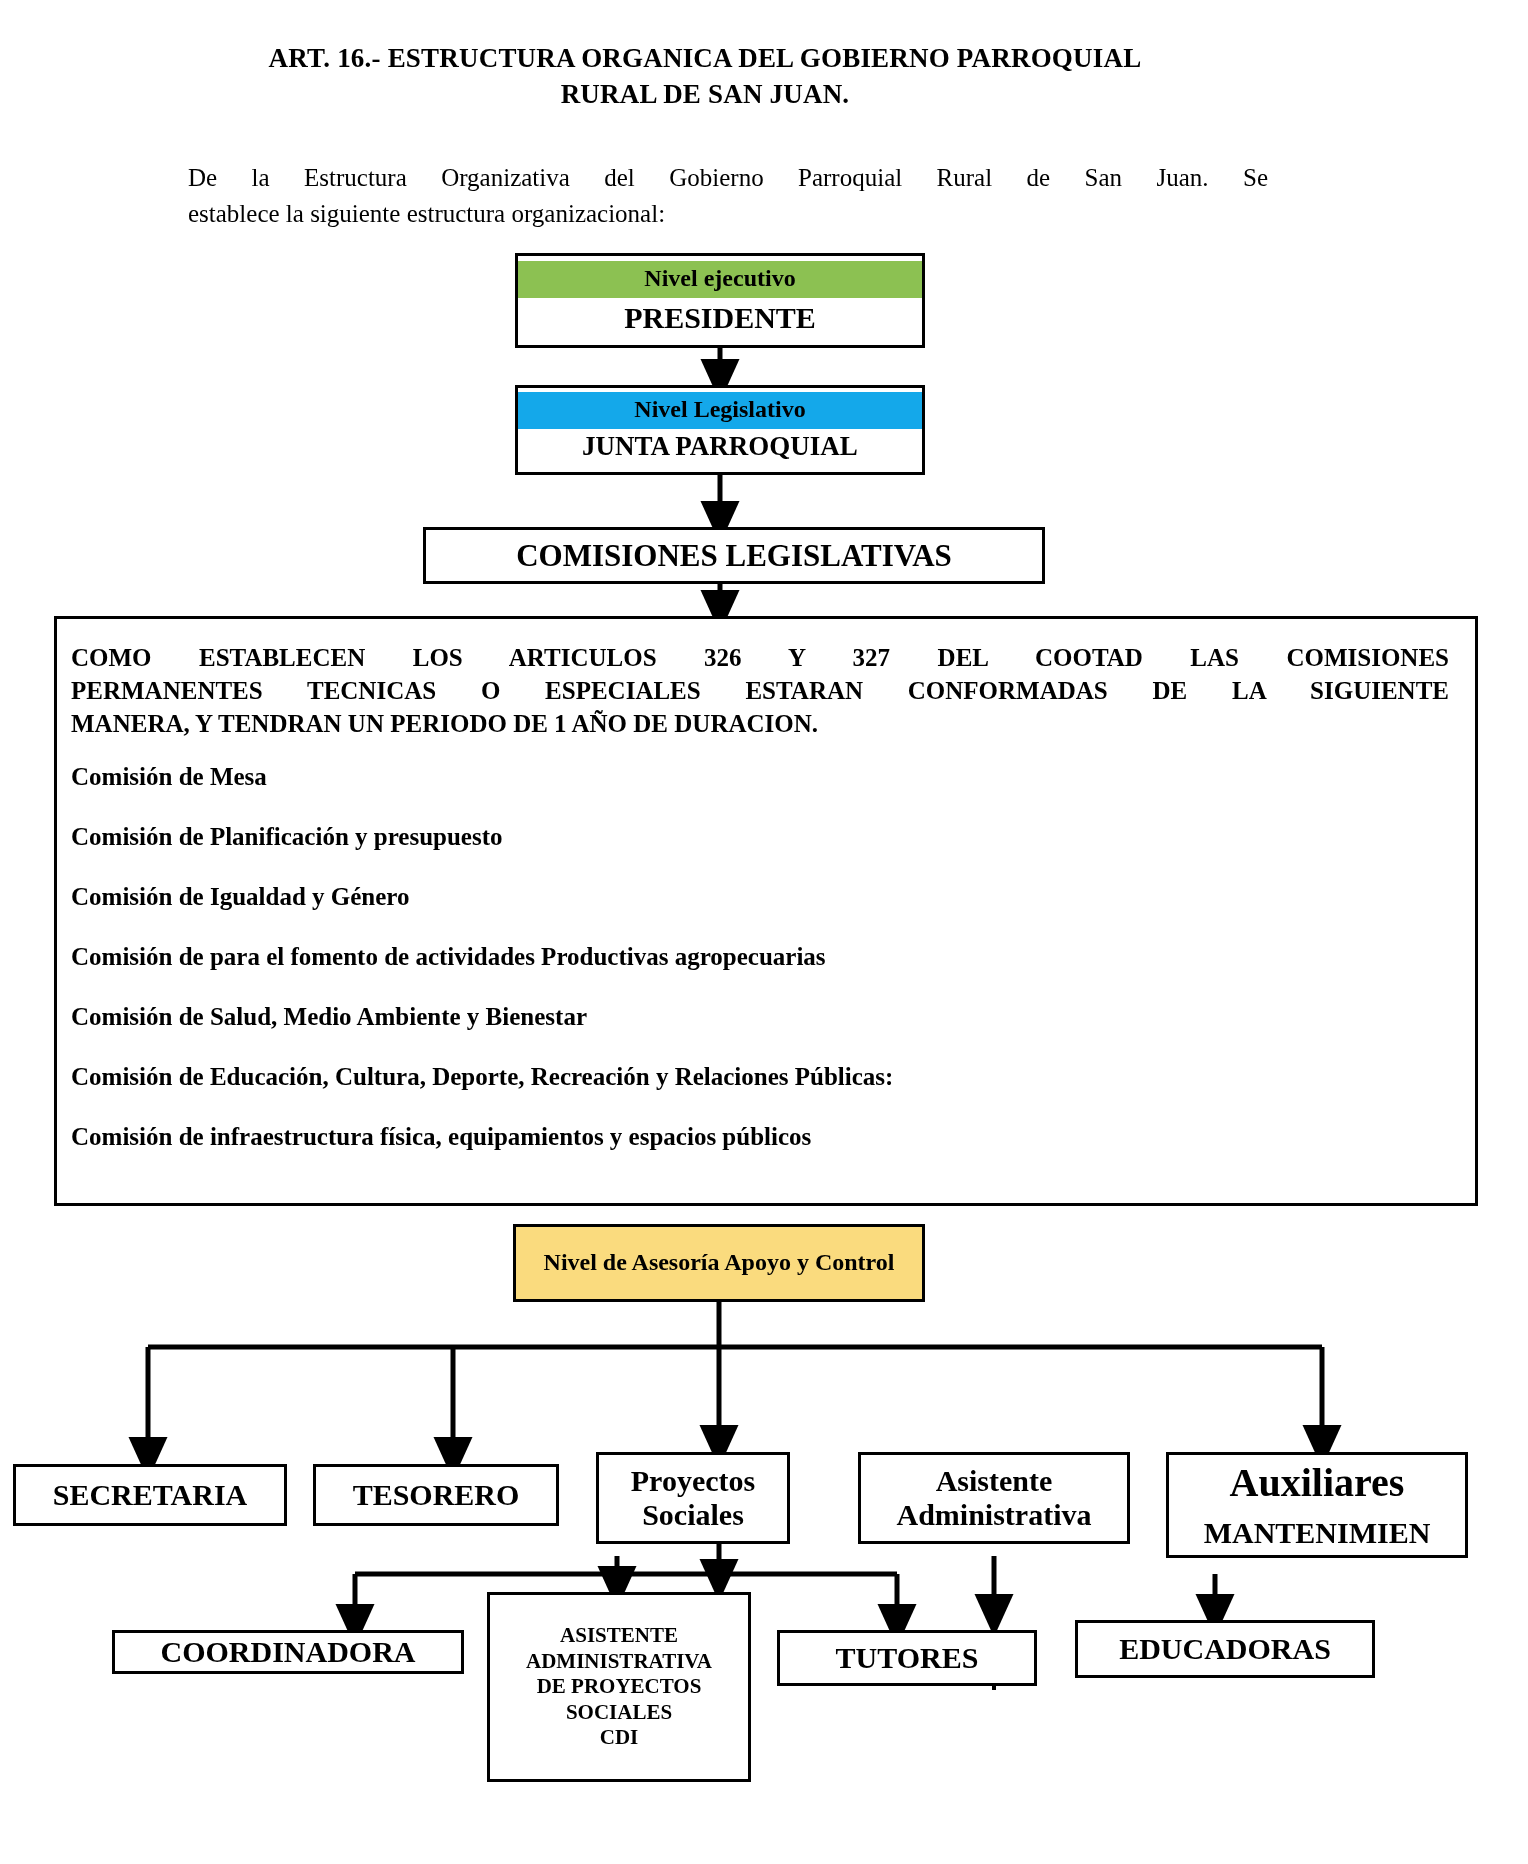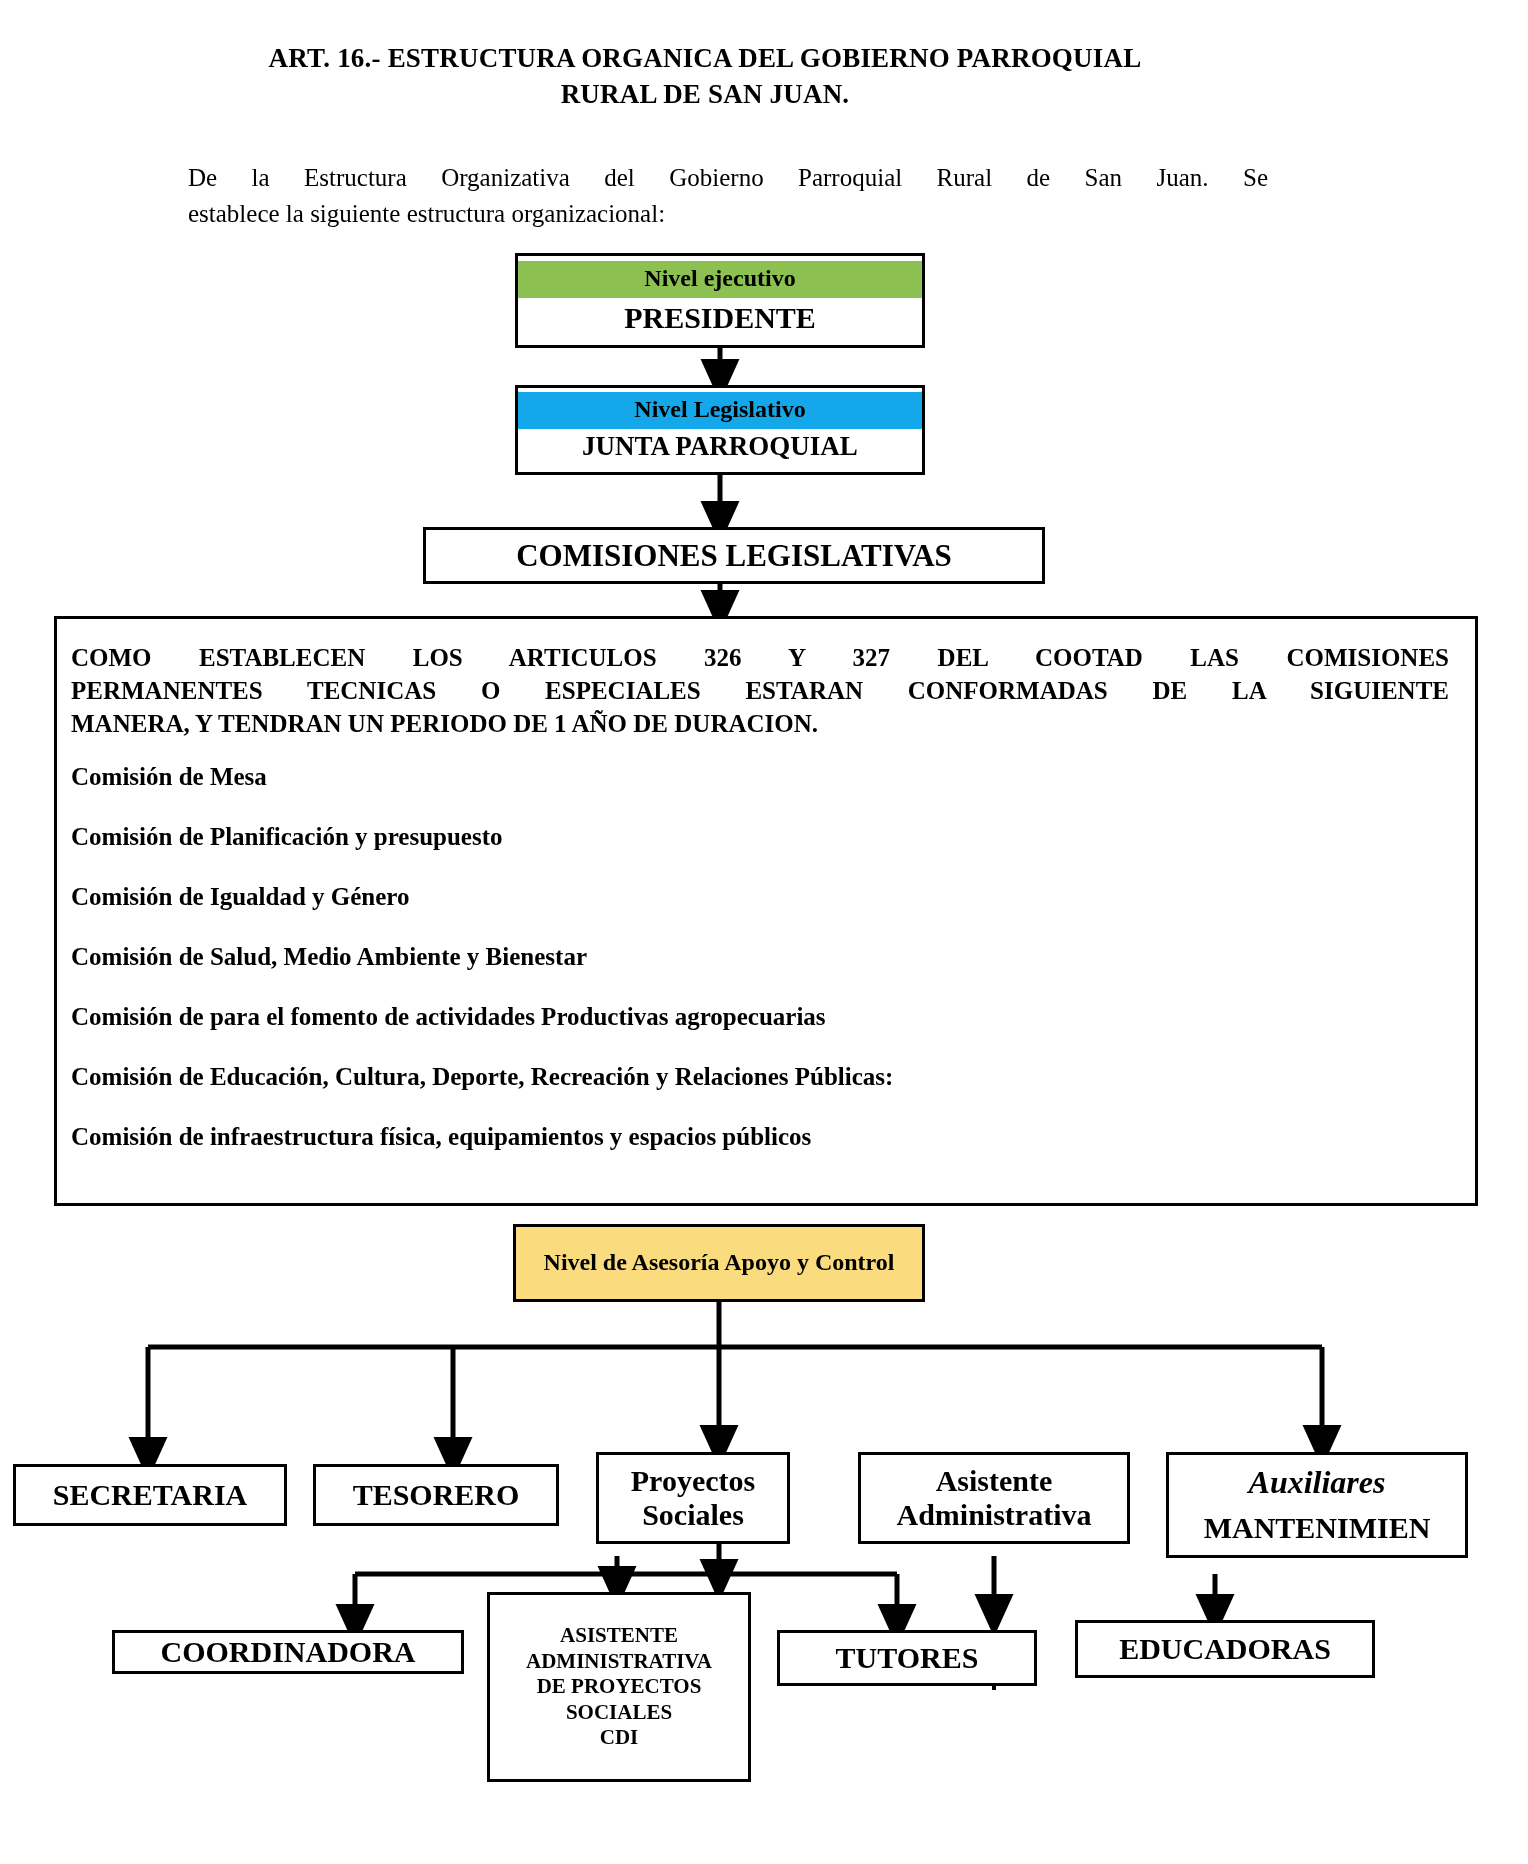--- a/index.html
+++ b/index.html
@@ -124,21 +124,21 @@
     font-weight: bold;
     font-size: 30px;
     line-height: 1.12;
   }
   #box-secretaria { left: 13px;   top: 1464px; width: 274px; height: 62px; }
   #box-tesorero   { left: 313px;  top: 1464px; width: 246px; height: 62px; }
   #box-proyectos  { left: 596px;  top: 1452px; width: 194px; height: 92px; }
   #box-asistente  { left: 858px;  top: 1452px; width: 272px; height: 92px; }
   #box-auxiliares { left = 0; }
   #box-auxiliares { left: 1166px; top: 1452px; width: 302px; height: 106px; flex-direction: column; }
-  #box-auxiliares .ln1 { font-weight: bold; font-size: 32px; font-style: italic; }
+  #box-auxiliares .ln1 { font-weight: bold; font-size: 40px; }
   #box-auxiliares .ln2 { font-weight: bold; font-size: 30px; margin-top: 10px; }
 
   #box-coordinadora { left: 112px; top: 1630px; width: 352px; height: 44px; }
   #box-asistproy    { left: 487px; top: 1592px; width: 264px; height: 190px;
                       flex-direction: column; font-size: 21px; line-height: 1.22; }
   #box-tutores      { left: 777px; top: 1630px; width: 260px; height: 56px; }
   #box-educadoras   { left: 1075px; top: 1620px; width: 300px; height: 58px; }
 
   
   #connectors {
@@ -231,22 +231,22 @@
 
   <div id="panel-comisiones">
     <div class="panel-head">
       <span class="jl">COMO ESTABLECEN LOS ARTICULOS 326 Y 327 DEL COOTAD LAS COMISIONES</span>
       <span class="jl">PERMANENTES TECNICAS O ESPECIALES ESTARAN CONFORMADAS DE LA SIGUIENTE</span>
       <span class="jlast">MANERA, Y TENDRAN UN PERIODO DE 1 AÑO DE DURACION.</span>
     </div>
     <div class="panel-item">Comisión de Mesa</div>
     <div class="panel-item">Comisión de Planificación y presupuesto</div>
     <div class="panel-item">Comisión de Igualdad y Género</div>
+    <div class="panel-item">Comisión de para el fomento de actividades Productivas agropecuarias</div>
     <div class="panel-item">Comisión de Salud, Medio Ambiente y Bienestar</div>
-    <div class="panel-item">Comisión de para el fomento de actividades Productivas agropecuarias</div>
     <div class="panel-item">Comisión de Educación, Cultura, Deporte, Recreación y Relaciones Públicas:</div>
     <div class="panel-item">Comisión de infraestructura física, equipamientos y espacios públicos</div>
   </div>
 
   <div class="box" id="box-asesoria">
     <div class="band band-gold" style="height:100%;display:flex;align-items:center;justify-content:center;padding:0 8px;">Nivel de Asesoría Apoyo y Control</div>
   </div>
 
   <div class="bbox" id="box-secretaria">
     <div>SECRETARIA</div>

